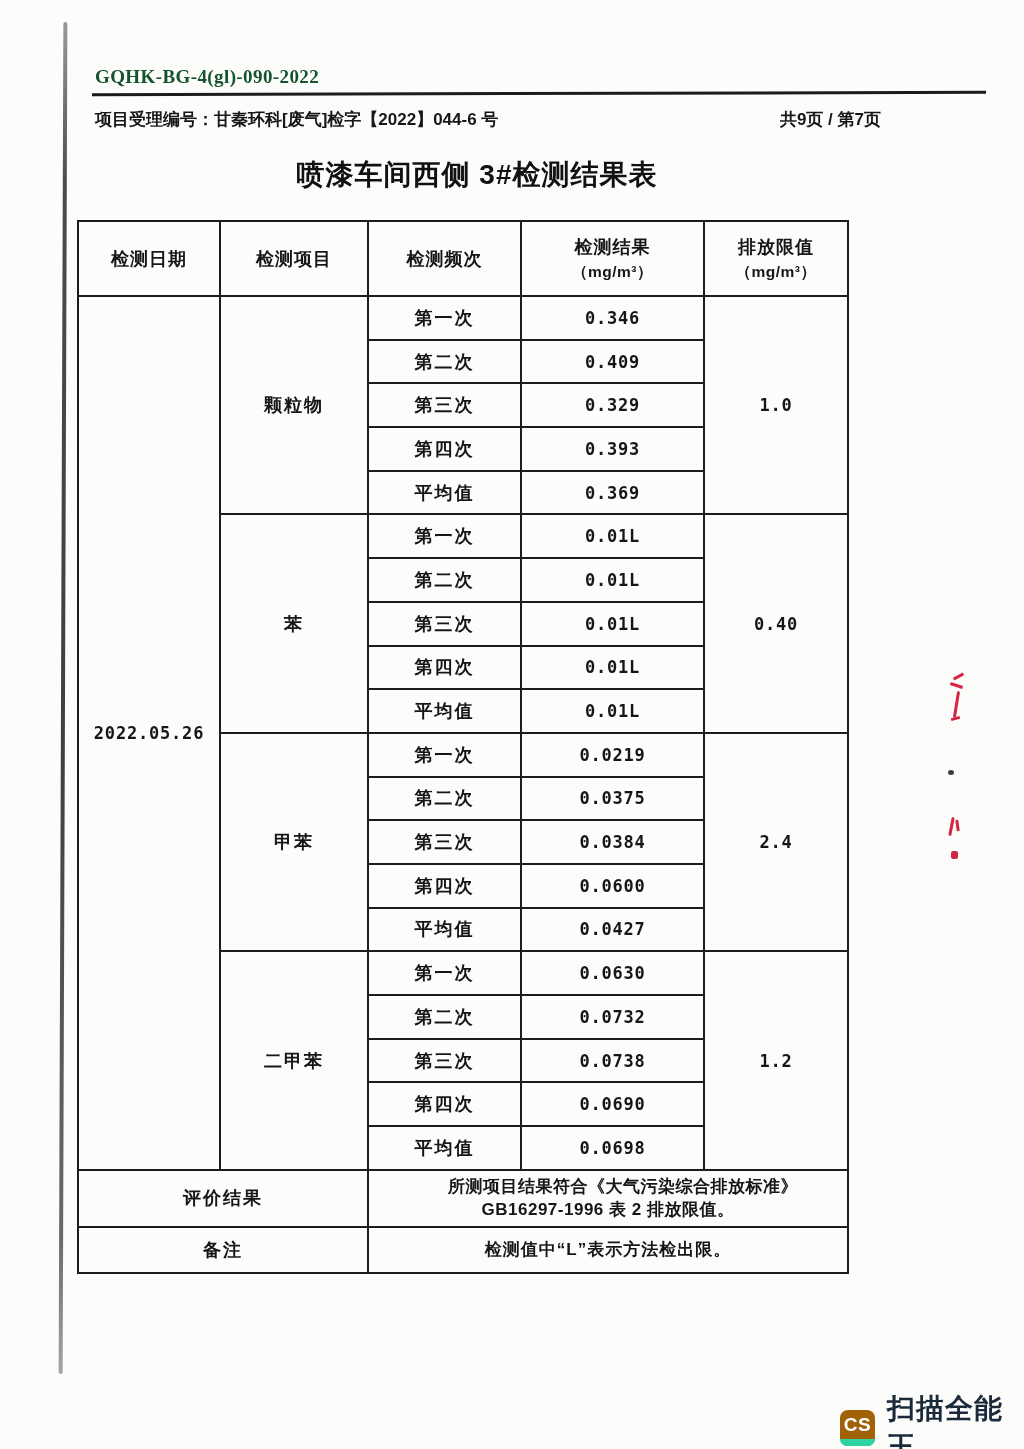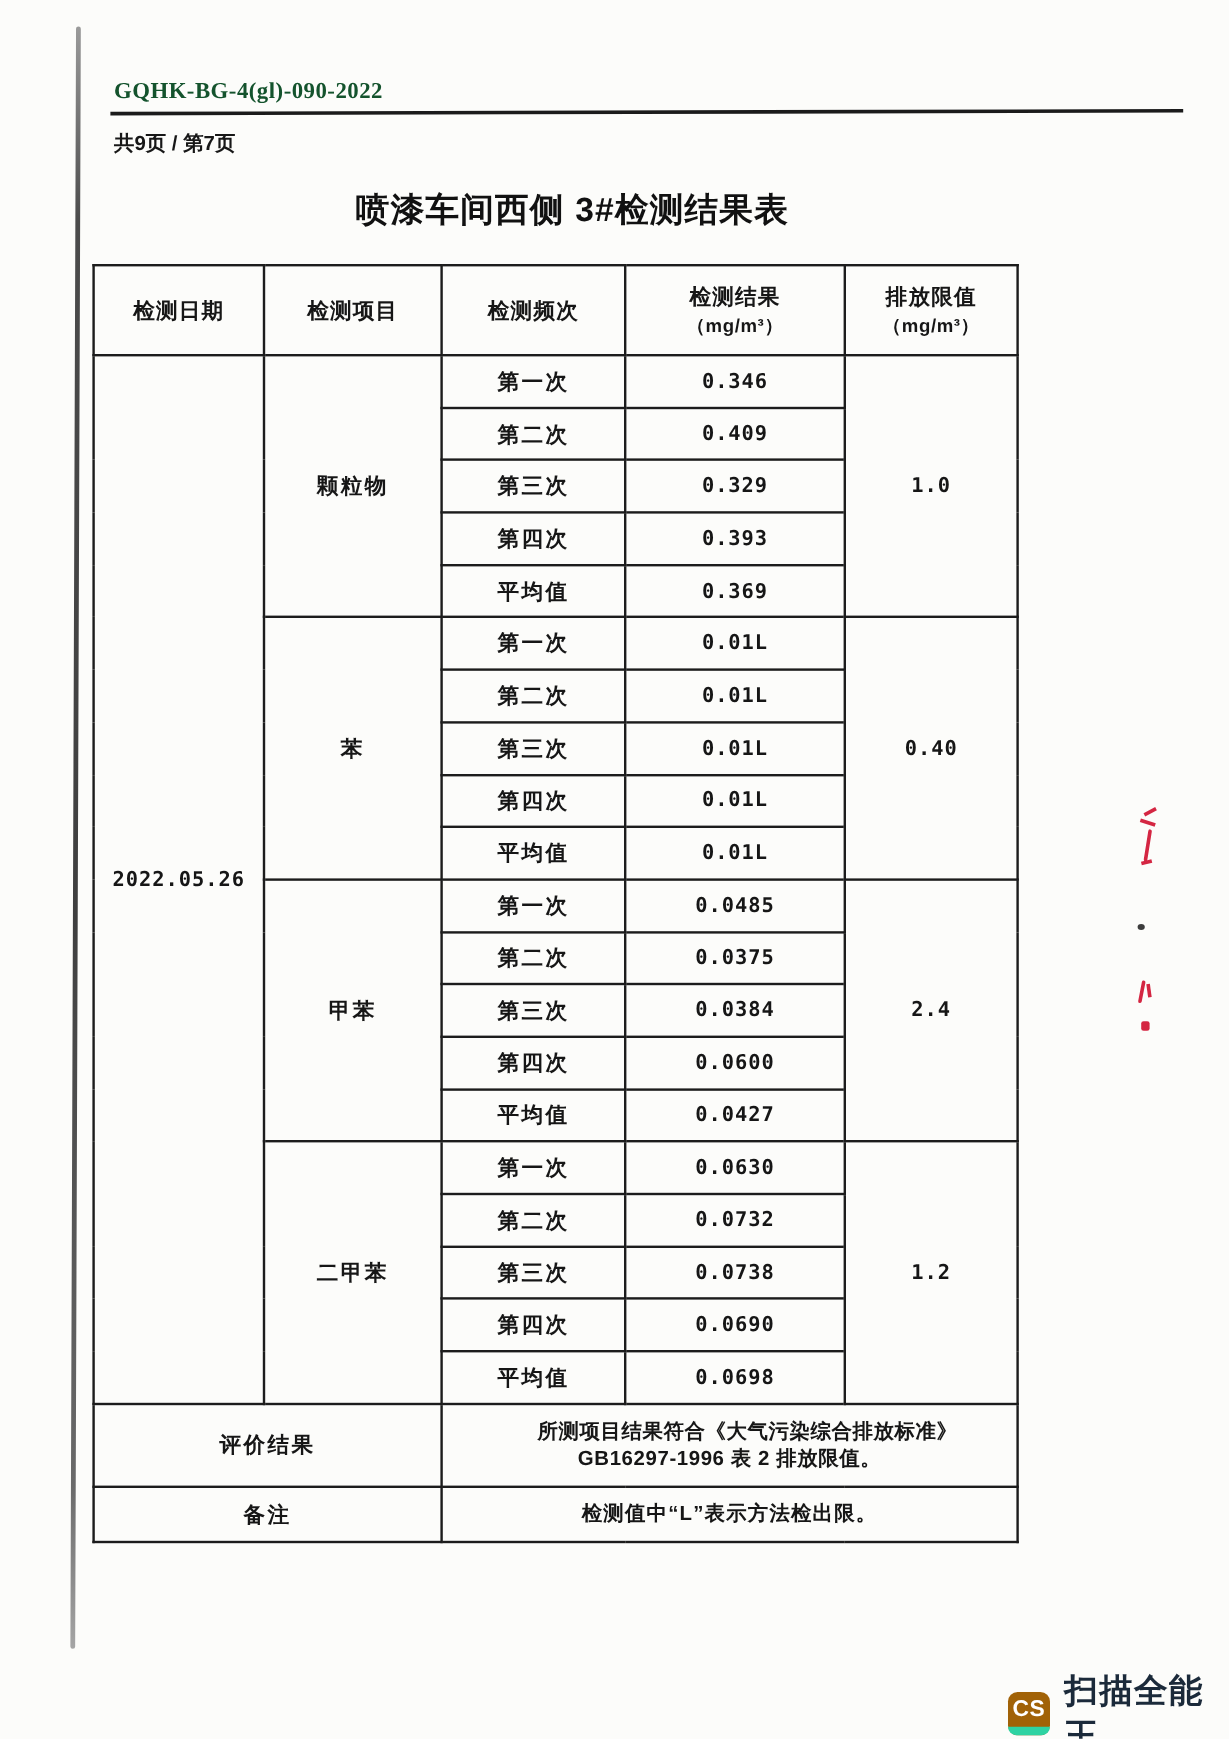--- a/index.html
+++ b/index.html
@@ -78,21 +78,21 @@
   thead tr { height: 75px; }
   .th-label { display: block; font-size: 18px; letter-spacing: 1px; }
   .th-unit  { display: block; font-size: 15.5px; margin-top: 3px; letter-spacing: 0.5px; }
   tbody tr { height: 43.7px; }
   .freq-cell, .item-cell { font-size: 18px; letter-spacing: 2px; }
   .date-cell, .value-cell, .limit-cell {
     font-family: "DejaVu Sans Mono", monospace;
     font-size: 17px;
     letter-spacing: 0.8px;
   }
-  tr.eval-row { height: 69px; }
+  tr.eval-row { height: 57px; }
   tr.remark-row { height: 46px; }
   .label-cell { font-size: 18px; letter-spacing: 2px; }
   .eval-text-cell { text-align: left; padding: 4px 8px 4px 8px; }
   .eval-line1 { text-indent: 30px; font-size: 17px; letter-spacing: 0.5px; }
   .eval-line2 { font-size: 17px; letter-spacing: 0.5px; font-family: "Liberation Sans", sans-serif; }
   .remark-cell { font-size: 17px; letter-spacing: 1px; }
 
   
   .ink { position: absolute; background: #d42642; }
   .ink-a1 { left: 953px; top: 675px; width: 11px; height: 3px; transform: rotate(-28deg); }
@@ -145,20 +145,21 @@
 </style>
 </head>
 <body>
 
 <div class="spine"></div>
 
 <div class="doc-code">GQHK-BG-4(gl)-090-2022</div>
 <div class="header-rule"></div>
 
 <div class="meta-row">
+  <span>项目受理编号：甘秦环科[废气]检字【2022】044-6 号</span>
   <span>共9页 / 第7页</span>
 </div>
 
 <div class="page-title">喷漆车间西侧 3#检测结果表</div>
 
 <table class="results">
   <colgroup>
     <col style="width:142px">
     <col style="width:148px">
     <col style="width:153px">
@@ -228,21 +229,21 @@
         <td class="freq-cell">第四次</td>
         <td class="value-cell">0.01L</td>
       </tr>
       <tr>
         <td class="freq-cell">平均值</td>
         <td class="value-cell">0.01L</td>
       </tr>
       <tr>
         <td class="item-cell" rowspan="5">甲苯</td>
         <td class="freq-cell">第一次</td>
-        <td class="value-cell">0.0485</td>
+        <td class="value-cell">0.0219</td>
         <td class="limit-cell" rowspan="5">2.4</td>
       </tr>
       <tr>
         <td class="freq-cell">第二次</td>
         <td class="value-cell">0.0375</td>
       </tr>
       <tr>
         <td class="freq-cell">第三次</td>
         <td class="value-cell">0.0384</td>
       </tr>

